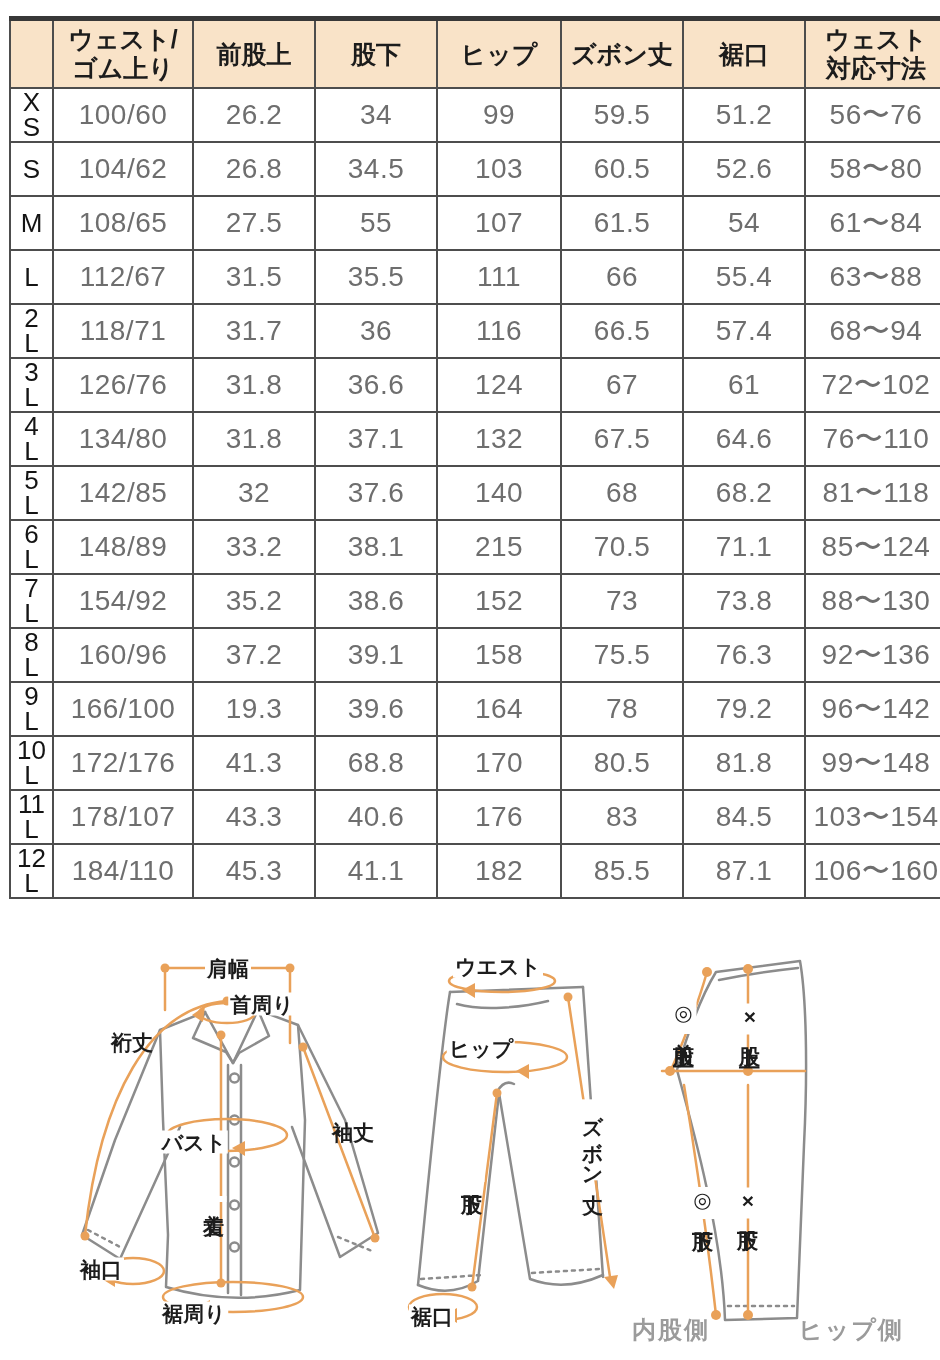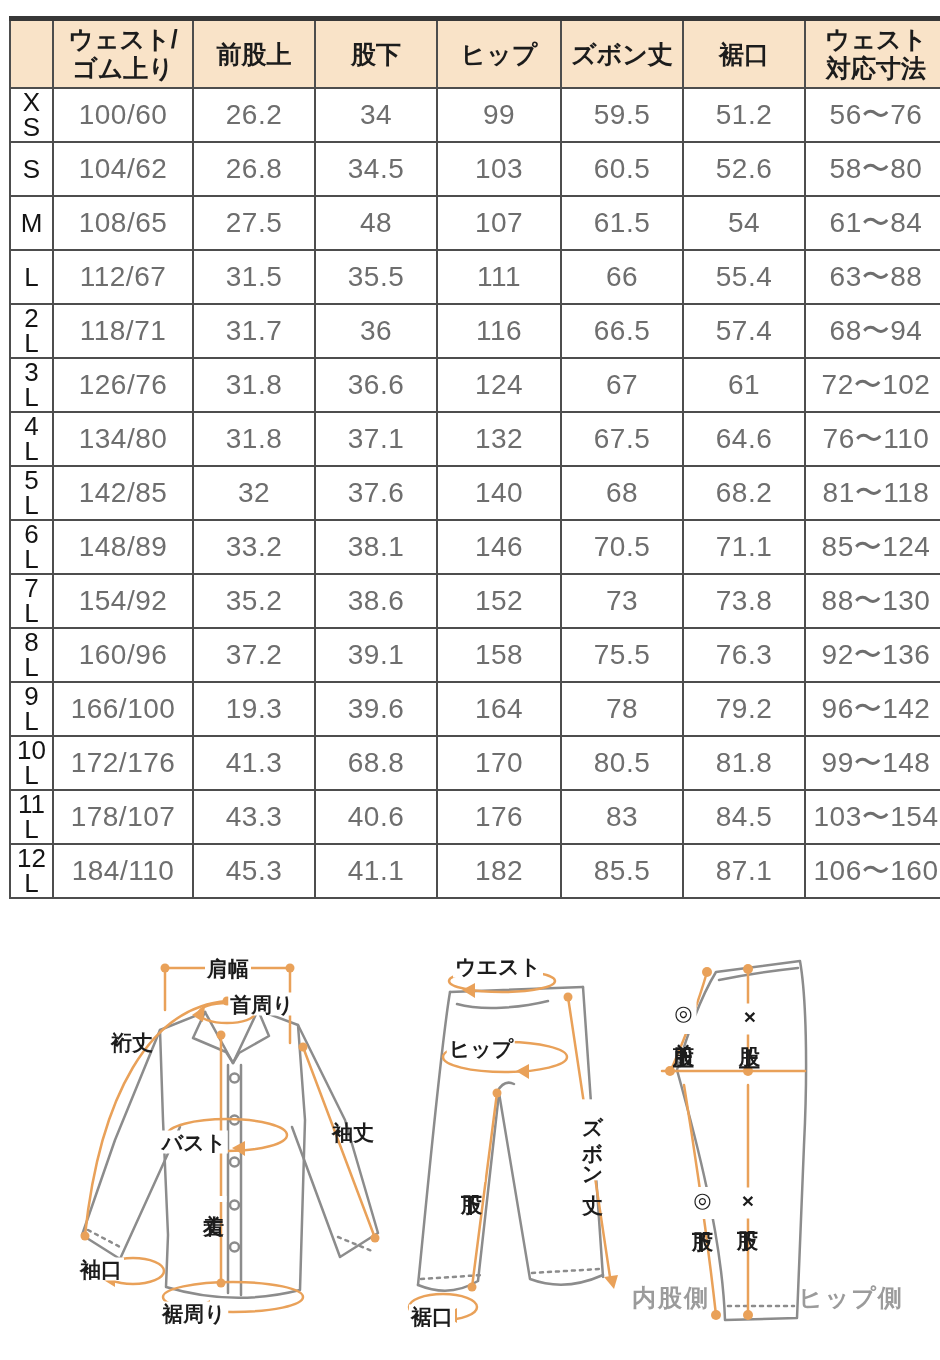--- a/index.html
+++ b/index.html
@@ -18,21 +18,21 @@
              white-space:pre-line;line-height:0.95;text-align:center;}
   table.size tbody td{font-size:28px;color:#6e6e6e;font-weight:400;letter-spacing:0.5px;}
 
   
   .diagrams{position:absolute;left:0;top:935px;width:940px;height:400px;}
   .diagrams svg{position:absolute;left:0;top:0;}
   .dlabel{position:absolute;transform:translate(-50%,-50%);font-size:21px;font-weight:bold;
           color:#1c1c1c;white-space:nowrap;line-height:1;text-align:right;}
   .dlabel.bg{background:#fff;padding:1px 2px;}
   .dlabel.v{writing-mode:vertical-rl;text-orientation:upright;letter-spacing:2px;}
-  .dlabel.gray{color:#9b9b9b;font-size:24px;letter-spacing:2px;}
+  .dlabel.gray{color:#9b9b9b;font-size:24px;letter-spacing:2px;margin-top:32px;}
 
   .note{position:absolute;left:76px;top:1320px;font-size:29px;font-weight:600;color:#1a1a1a;
         letter-spacing:1px;}
 </style>
 </head>
 <body>
 
 <div class="page">
 
   <table class="size">
@@ -71,21 +71,21 @@
           <td>103</td>
           <td>60.5</td>
           <td>52.6</td>
           <td>58〜80</td>
         </tr>
 
     <tr>
       <th>M</th>
     <td>108/65</td>
           <td>27.5</td>
-          <td>48</td>
+          <td>55</td>
           <td>107</td>
           <td>61.5</td>
           <td>54</td>
           <td>61〜84</td>
         </tr>
 
     <tr>
       <th>L</th>
     <td>112/67</td>
           <td>31.5</td>
@@ -143,21 +143,21 @@
           <td>68.2</td>
           <td>81〜118</td>
         </tr>
 
     <tr>
       <th>6
 L</th>
     <td>148/89</td>
           <td>33.2</td>
           <td>38.1</td>
-          <td>146</td>
+          <td>215</td>
           <td>70.5</td>
           <td>71.1</td>
           <td>85〜124</td>
         </tr>
 
     <tr>
       <th>7
 L</th>
     <td>154/92</td>
           <td>35.2</td>

